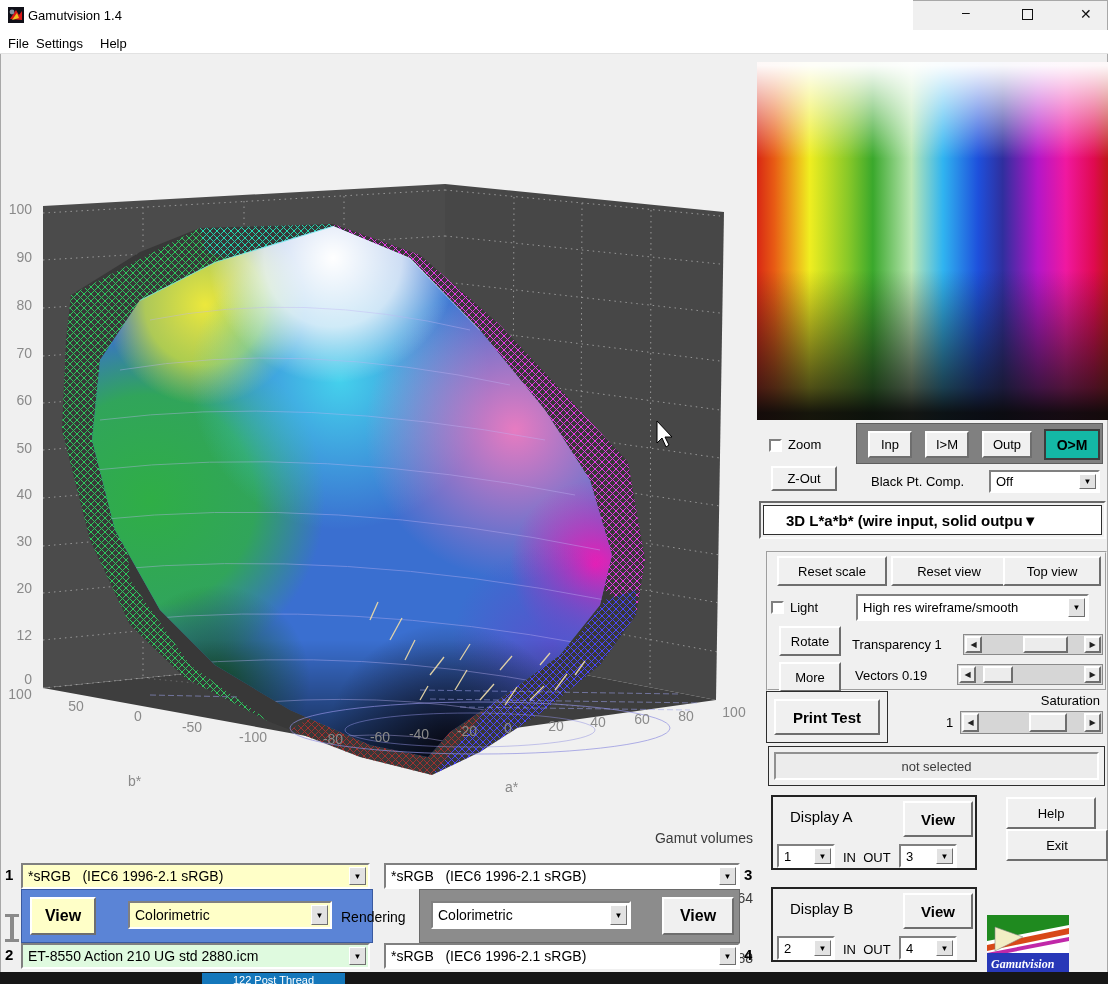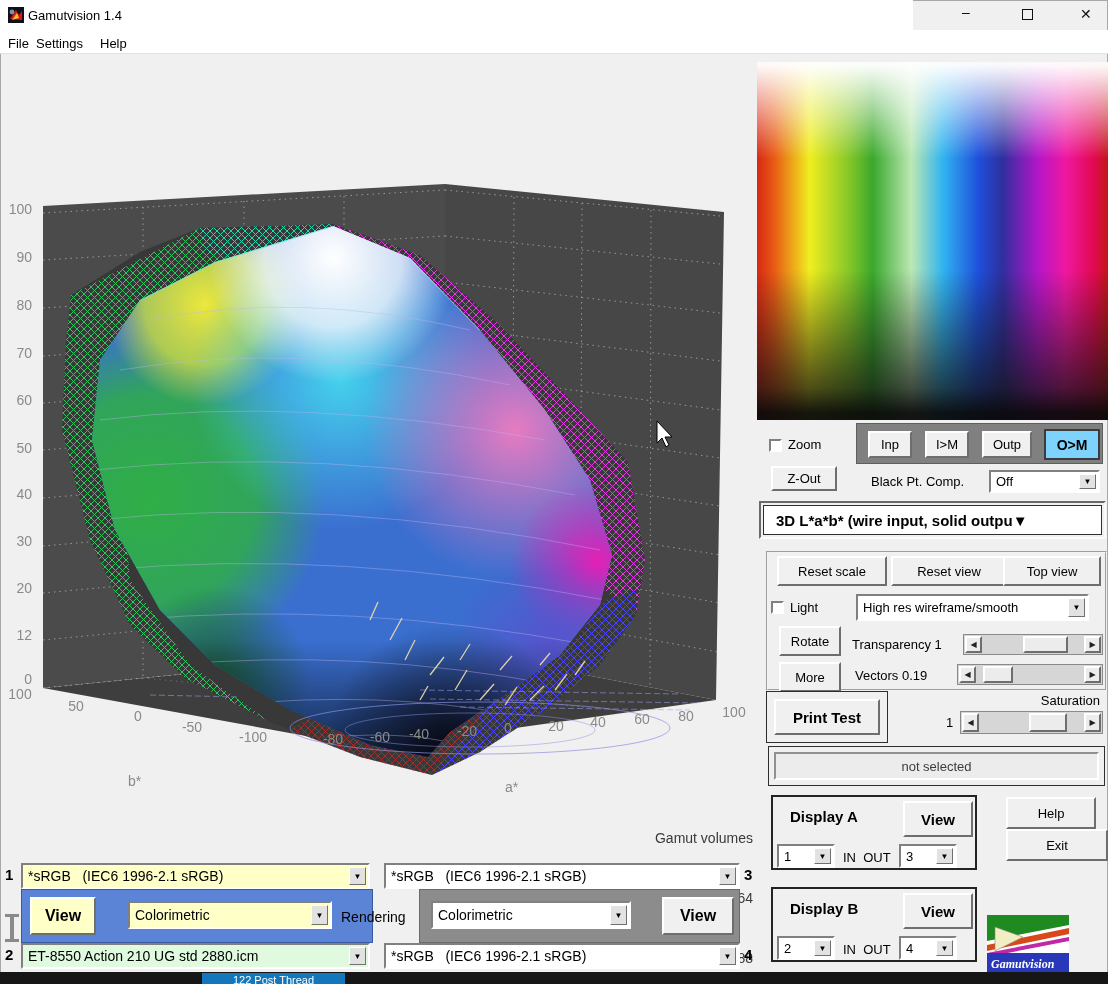--- a/index.html
+++ b/index.html
@@ -10,39 +10,39 @@
   .title-text{left:28px;top:8px;font-size:13px}
   .menubar{left:0;top:30px;width:1108px;height:24px;background:#fff;border-bottom:1px solid #e2e2e2}
   .menu-item{top:36px;font-size:13px}
   .win-glyph{font-size:14px;color:#111}
   .max-box{width:11px;height:11px;border:1px solid #111}
   .tick{color:#8a8a8a;font-size:14px}
   .axlab{color:#8a8a8a;font-size:14px}
   .volumes{color:#3a3a3a;font-size:14px;line-height:20px;text-align:right;white-space:pre}
   .btn{background:#f0f0f0;border:2px solid;border-color:#ffffff #6e6e6e #6e6e6e #ffffff;text-align:center;font-size:13px;cursor:default;display:flex;align-items:center;justify-content:center}
   .btn.bold{font-weight:bold;font-size:15px}
-  .btn-sel{background:#7dd3fc;border:2px solid #3c3c3c;font-weight:bold;font-size:14px}
+  .btn-sel{background:#14b8a6;border:2px solid #3c3c3c;font-weight:bold;font-size:14px}
   .combo{border:2px solid;border-color:#808080 #ffffff #ffffff #808080;background:#fff;display:flex;align-items:center;padding-left:5px;white-space:pre;overflow:hidden}
   .combo .cbtn{position:absolute;right:2px;top:2px;bottom:2px;width:17px;background:#e2e2e2;border:1px solid;border-color:#fff #707070 #707070 #fff;display:flex;align-items:center;justify-content:center;font-size:8px;color:#000}
   .chk{width:13px;height:13px;background:#fff;border:2px solid;border-color:#808080 #fff #fff #808080}
   .gframe{border:2px groove #f2f2f2}
   .dframe{border:2px solid #232323}
   .scroll{background:#d6d6d6;border:1px solid #8a8a8a}
   .sbtn{position:absolute;top:1px;bottom:1px;width:17px;background:#ececec;border:2px solid;border-color:#fff #6e6e6e #6e6e6e #fff;display:flex;align-items:center;justify-content:center;font-size:8px;color:#222}
   .sthumb{position:absolute;top:1px;bottom:1px;background:#ececec;border:2px solid;border-color:#fff #6e6e6e #6e6e6e #fff}
   .gradient-panel{left:757px;top:62px;width:351px;height:358px;
     background-image:
       linear-gradient(180deg, rgba(255,255,255,.97) 1%, rgba(255,255,255,0) 27%),
       linear-gradient(0deg, rgba(10,10,10,.95) 2%, rgba(18,18,18,.72) 9%, rgba(0,0,0,0) 42%),
       linear-gradient(90deg,#d82814 0%,#e85c14 5%,#f0ee20 15%,#88c828 26%,#3aa82c 33%,#bce8b4 44%,#30b4f0 53%,#1e50dc 63%,#2f2f9e 70%,#b416c8 80%,#f018a0 88%,#e00a50 96%,#c01818 100%)}
   .lbl{font-size:13px}
-  .bold15{font-weight:bold;font-size:15px}
+  .bold15{font-weight:normal;font-size:15px}
   .numlbl{font-weight:bold;font-size:15px}
   .bigcombo-outer{left:759px;top:501px;width:347px;height:38px;border:2px solid;border-color:#6a6a6a #fbfbfb #fbfbfb #6a6a6a;background:#f0f0f0;padding:2px}
-  .bigcombo-inner{position:absolute;left:2px;top:2px;right:2px;bottom:2px;background:#fff;border:1px solid #2e2e2e;display:flex;align-items:center;font-weight:bold;font-size:15px;padding-left:12px;white-space:pre;overflow:hidden}
+  .bigcombo-inner{position:absolute;left:2px;top:2px;right:2px;bottom:2px;background:#fff;border:1px solid #2e2e2e;display:flex;align-items:center;font-weight:bold;font-size:15px;padding-left:22px;white-space:pre;overflow:hidden}
   .notsel-outer{left:768px;top:746px;width:337px;height:40px;border:1px solid #2e2e2e;background:#f0f0f0}
   .notsel-inner{position:absolute;left:5px;top:5px;right:5px;bottom:5px;border:2px solid;border-color:#909090 #fff #fff #909090;background:#ececec;display:flex;align-items:center;justify-content:center;color:#3c3c3c}
   .bluepanel{left:21px;top:889px;width:352px;height:54px;background:#5b84d6;border:1px solid #3a5aa0}
   .graypanel{left:419px;top:889px;width:321px;height:54px;background:#8c8c8c;border:1px solid #6a6a6a}
   .bottomstrip{left:0;top:972px;width:1108px;height:28px;background:#161616;overflow:hidden}
   .bstab{position:absolute;left:202px;top:1px;width:143px;height:11px;background:#1477bb;color:#fff;font-size:11px;text-align:center;overflow:hidden;line-height:14px}
   .ibar{left:5px;top:914px;width:16px;height:28px;color:#8a8a8a}
   .ibar div{position:absolute;background:#8a8a8a}
 </style>
 </head>

